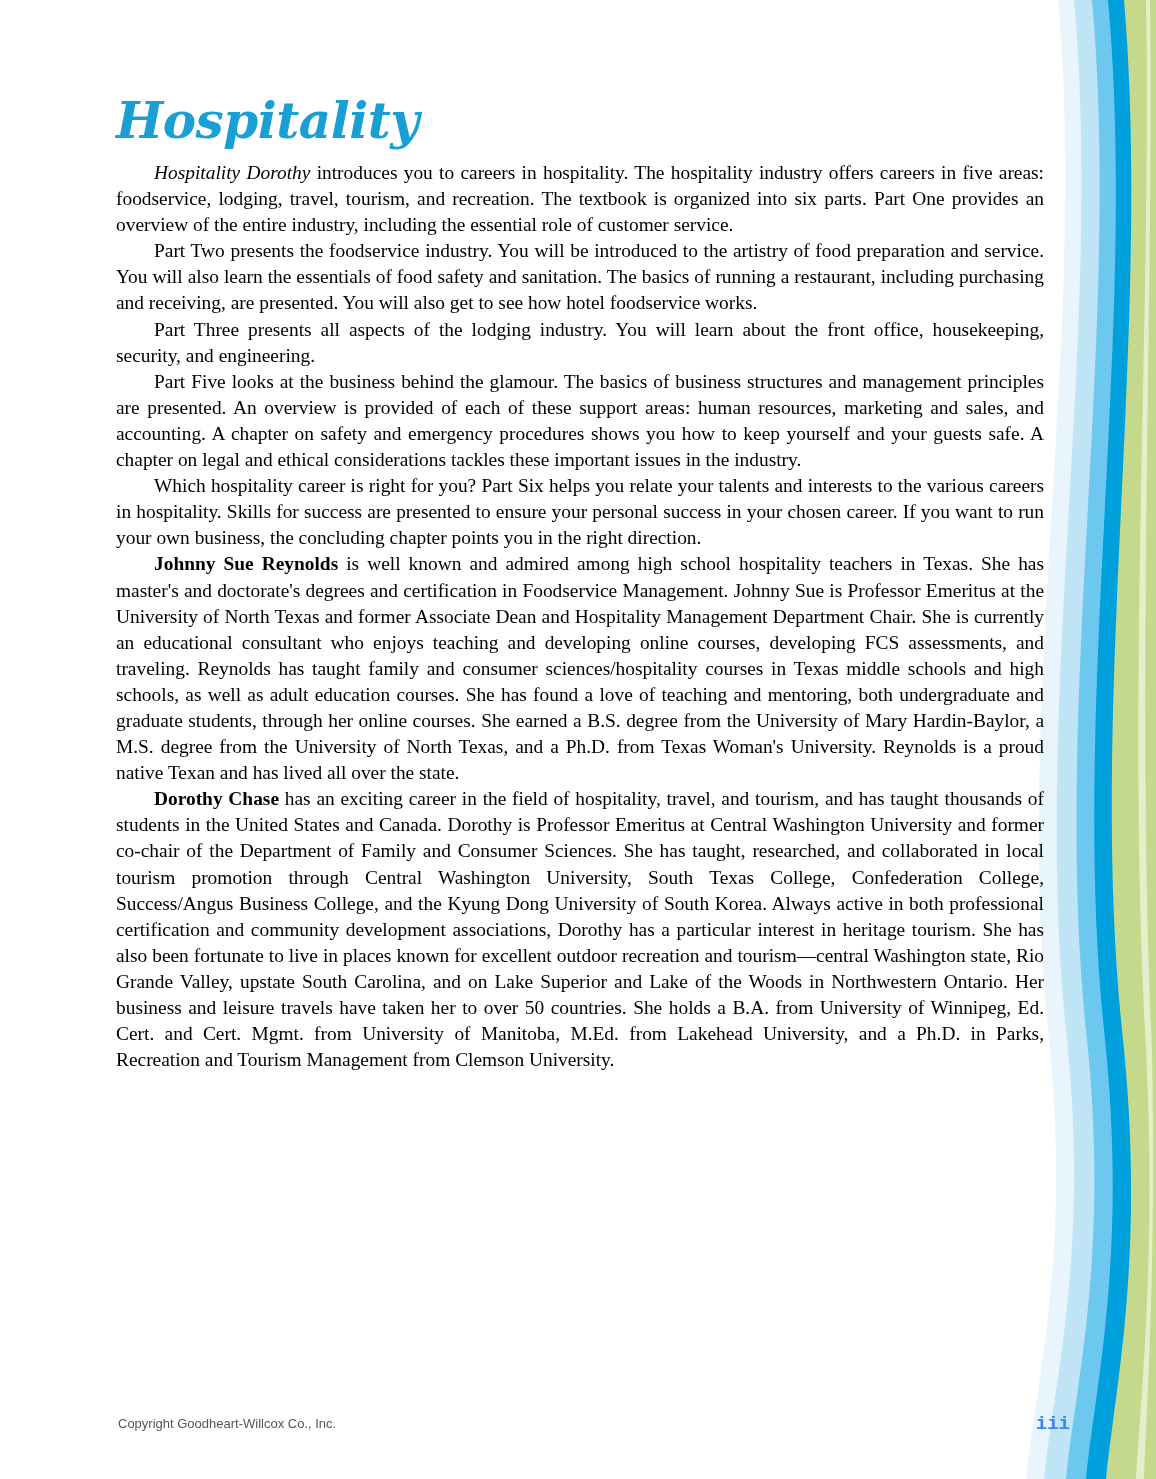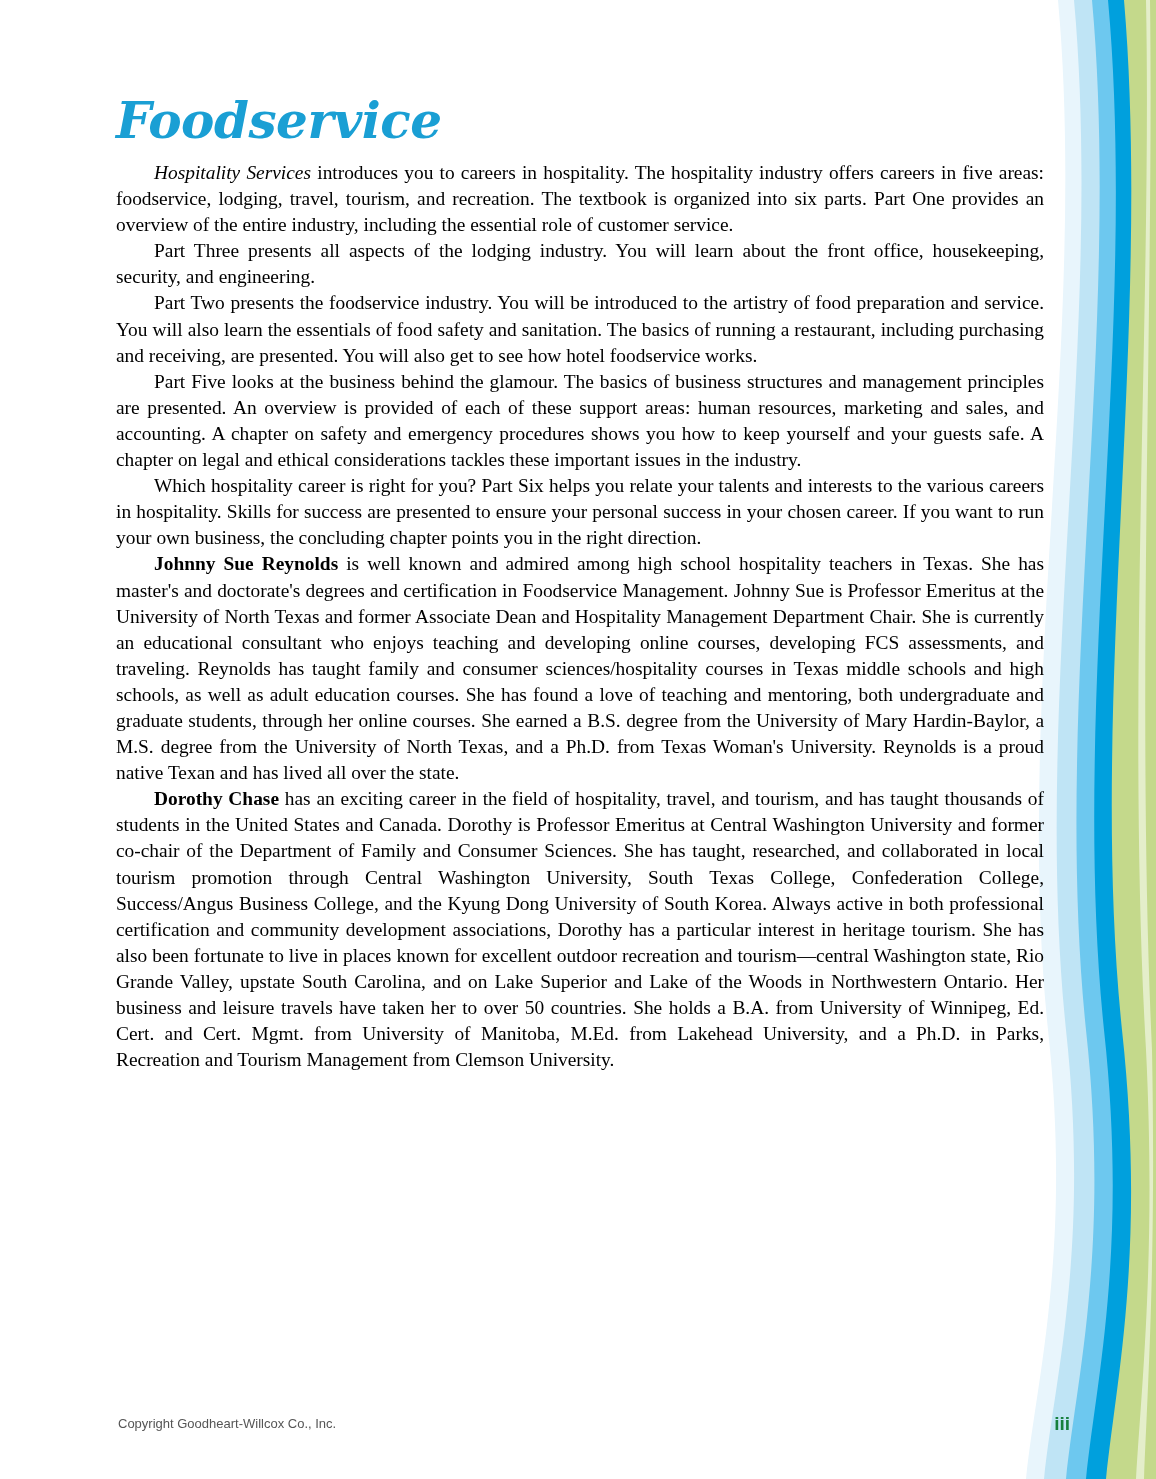--- a/index.html
+++ b/index.html
@@ -77,24 +77,24 @@
     bottom: 48px;
     font-family: "Liberation Sans", sans-serif;
     font-size: 13px;
     color: #555555;
   }
 
   .page-number {
     position: absolute;
     right: 86px;
     bottom: 44px;
-    font-family: Liberation Sans, sans-serif;
+    font-family: Liberation Mono, monospace;
     font-weight: 700;
     font-size: 19px;
-    color: #15803d;
+    color: #3b82f6;
   }
 </style>
 </head>
 <body>
 
 <div class="page">
 
   <svg class="ribbon-art" viewBox="0 0 160 1479" preserveAspectRatio="none" xmlns="http://www.w3.org/2000/svg">
 
     <path d="M62,0 C92,330 18,700 52,1030 C76,1250 40,1380 30,1479 L160,1479 L160,0 Z" fill="#e8f5fc"></path>
@@ -107,27 +107,27 @@
 
     <path d="M128,0 C156,330 92,700 126,1030 C150,1250 120,1380 110,1479 L160,1479 L160,0 Z" fill="#c4d98b"></path>
 
     <path d="M150,0 C156,300 130,700 150,1050 C160,1250 146,1380 140,1479 L160,1479 L160,0 Z" fill="#ffffff" opacity="0.55"></path>
 
     <path d="M154,0 C158,300 140,700 156,1050 C160,1260 152,1380 148,1479 L160,1479 L160,0 Z" fill="#c4d98b"></path>
   </svg>
 
   <div class="content">
 
-    <h1 class="section-title">Foodservice</h1>
+    <h1 class="section-title">Hospitality</h1>
 
-    <p class="body-par"><span class="italic">Hospitality Services</span><span> introduces you to careers in hospitality. The hospitality industry offers careers in five areas: foodservice, lodging, travel, tourism, and recreation. The textbook is organized into six parts. Part One provides an overview of the entire industry, including the essential role of customer service.</span></p>
+    <p class="body-par"><span class="italic">Hospitality Dorothy</span><span> introduces you to careers in hospitality. The hospitality industry offers careers in five areas: foodservice, lodging, travel, tourism, and recreation. The textbook is organized into six parts. Part One provides an overview of the entire industry, including the essential role of customer service.</span></p>
+
+    <p class="body-par">Part Two presents the foodservice industry. You will be introduced to the artistry of food preparation and service. You will also learn the essentials of food safety and sanitation. The basics of running a restaurant, including purchasing and receiving, are presented. You will also get to see how hotel foodservice works.</p>
 
     <p class="body-par">Part Three presents all aspects of the lodging industry. You will learn about the front office, housekeeping, security, and engineering.</p>
-
-    <p class="body-par">Part Two presents the foodservice industry. You will be introduced to the artistry of food preparation and service. You will also learn the essentials of food safety and sanitation. The basics of running a restaurant, including purchasing and receiving, are presented. You will also get to see how hotel foodservice works.</p>
 
 
     <p class="body-par">Part Five looks at the business behind the glamour. The basics of business structures and management principles are presented. An overview is provided of each of these support areas: human resources, marketing and sales, and accounting. A chapter on safety and emergency procedures shows you how to keep yourself and your guests safe. A chapter on legal and ethical considerations tackles these important issues in the industry.</p>
 
     <p class="body-par">Which hospitality career is right for you? Part Six helps you relate your talents and interests to the various careers in hospitality. Skills for success are presented to ensure your personal success in your chosen career. If you want to run your own business, the concluding chapter points you in the right direction.</p>
 
 
     <p class="body-par"><span class="bold">Johnny Sue Reynolds</span><span> is well known and admired among high school hospitality teachers in Texas. She has master's and doctorate's degrees and certification in Foodservice Management. Johnny Sue is Professor Emeritus at the University of North Texas and former Associate Dean and Hospitality Management Department Chair. She is currently an educational consultant who enjoys teaching and developing online courses, developing FCS assessments, and traveling. Reynolds has taught family and consumer sciences/hospitality courses in Texas middle schools and high schools, as well as adult education courses. She has found a love of teaching and mentoring, both undergraduate and graduate students, through her online courses. She earned a B.S. degree from the University of Mary Hardin-Baylor, a M.S. degree from the University of North Texas, and a Ph.D. from Texas Woman's University. Reynolds is a proud native Texan and has lived all over the state.</span></p>
 
     <p class="body-par"><span class="bold">Dorothy Chase</span><span> has an exciting career in the field of hospitality, travel, and tourism, and has taught thousands of students in the United States and Canada. Dorothy is Professor Emeritus at Central Washington University and former co-chair of the Department of Family and Consumer Sciences. She has taught, researched, and collaborated in local tourism promotion through Central Washington University, South Texas College, Confederation College, Success/Angus Business College, and the Kyung Dong University of South Korea. Always active in both professional certification and community development associations, Dorothy has a particular interest in heritage tourism. She has also been fortunate to live in places known for excellent outdoor recreation and tourism—central Washington state, Rio Grande Valley, upstate South Carolina, and on Lake Superior and Lake of the Woods in Northwestern Ontario. Her business and leisure travels have taken her to over 50 countries. She holds a B.A. from University of Winnipeg, Ed. Cert. and Cert. Mgmt. from University of Manitoba, M.Ed. from Lakehead University, and a Ph.D. in Parks, Recreation and Tourism Management from Clemson University.</span></p>

